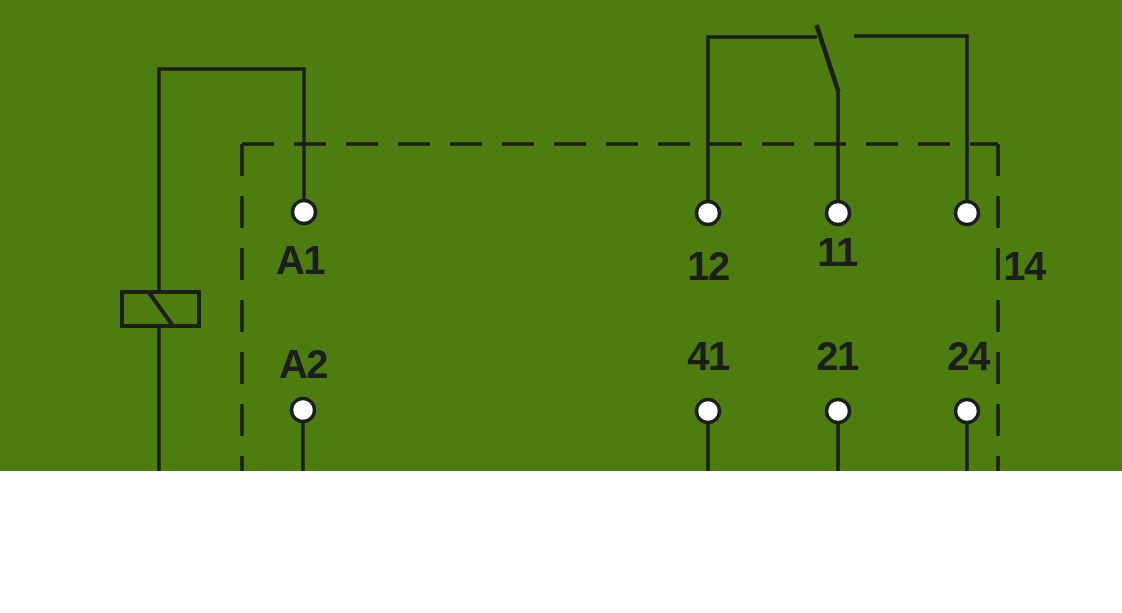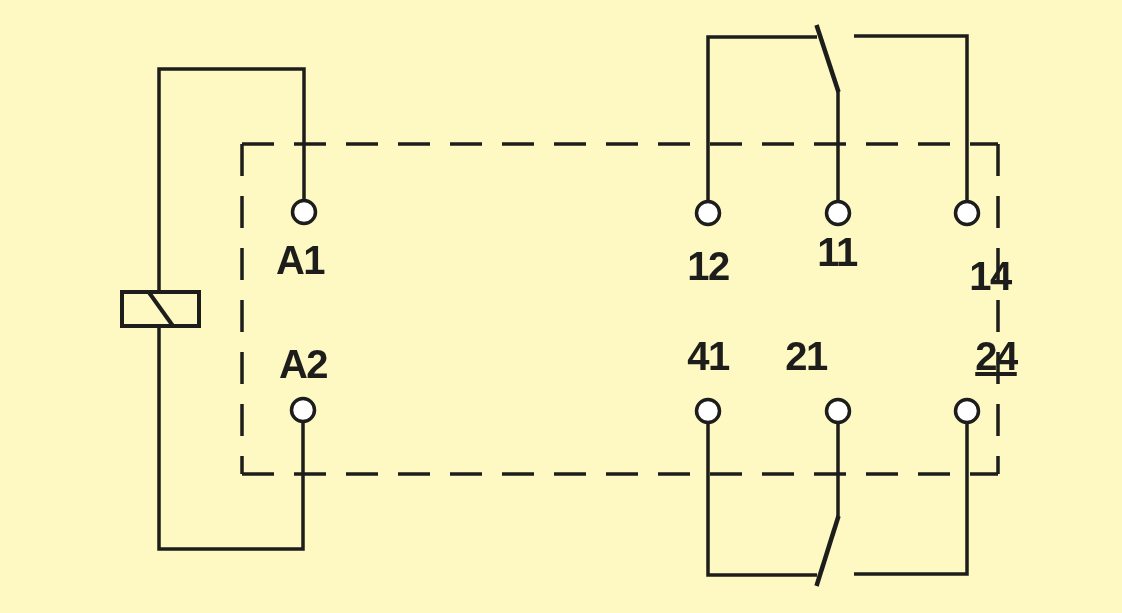--- a/index.html
+++ b/index.html
@@ -3,22 +3,22 @@
 <meta charset="utf-8">
 <style>
   html, body {
     margin: 0;
     padding: 0;
     background: #ffffff;
   }
   .canvas {
     position: relative;
     width: 1122px;
-    height: 613px;
-    background: #fef9c3;
+    height: 471px;
+    background: #4d7c0f;
     overflow: hidden;
     font-family: "Liberation Sans", sans-serif;
   }
   .schematic-svg {
     position: absolute;
     left: 0;
     top: 0;
   }
   .term-label {
     position: absolute;
@@ -79,19 +79,19 @@
         <circle cx="967" cy="411" r="11.5"></circle>
       </g>
     </g>
   </svg>
 
   <div class="term-label" style="left:300px; top:240px;">A1</div>
   <div class="term-label" style="left:303px; top:344px;">A2</div>
 
   <div class="term-label" style="left:708px; top:246px;text-align:right;">12</div>
   <div class="term-label" style="left:837px; top:232px;">11</div>
-  <div class="term-label" style="left:990px; top:246px;margin-top:10px;">14</div>
+  <div class="term-label" style="left:1024px; top:246px;">14</div>
 
   <div class="term-label" style="left:708px; top:336px;">41</div>
-  <div class="term-label" style="left:806px; top:336px;">21</div>
-  <div class="term-label" style="left:996px; top:336px;text-decoration:underline;">24</div>
+  <div class="term-label" style="left:837px; top:336px;">21</div>
+  <div class="term-label" style="left:968px; top:336px;">24</div>
 
 </div>
 
 </body></html>

